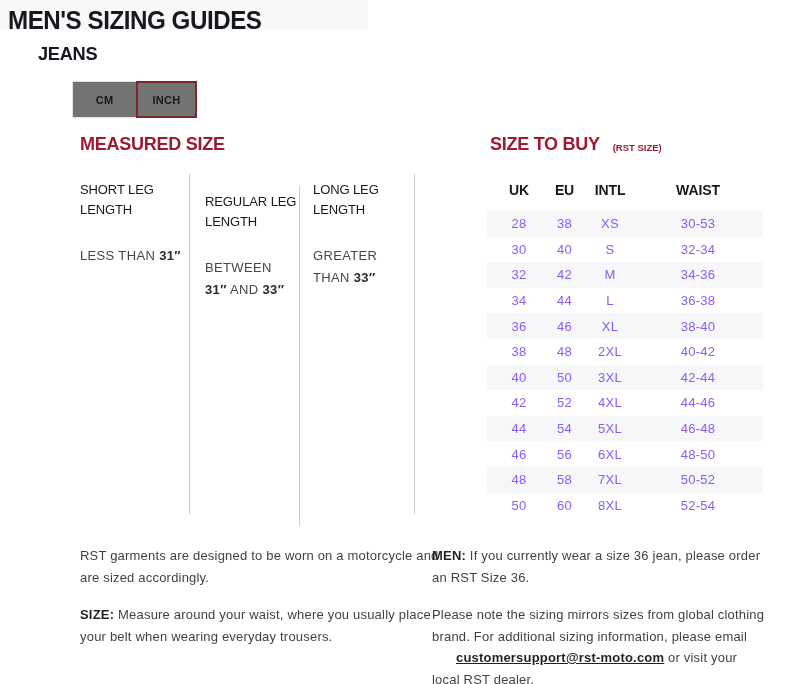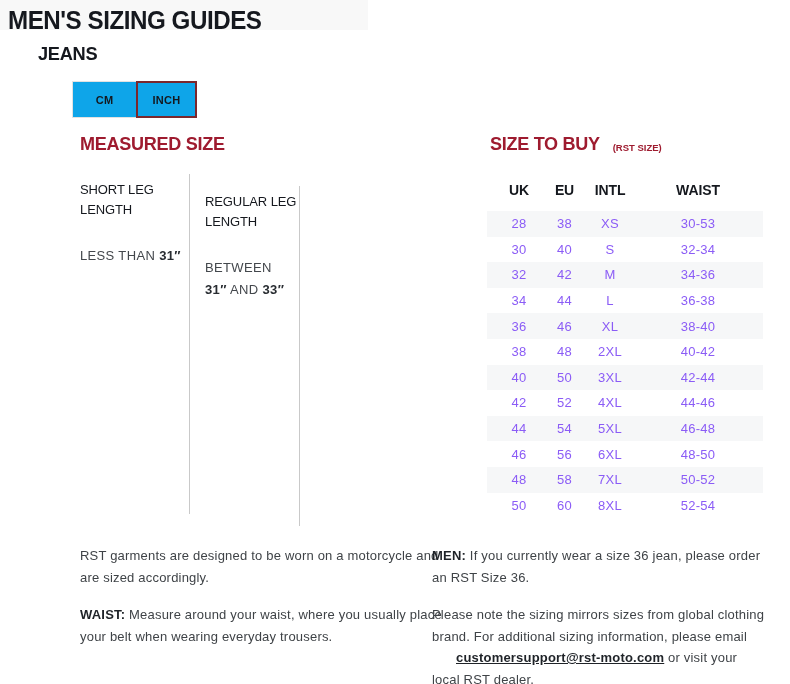--- a/index.html
+++ b/index.html
@@ -17,21 +17,21 @@
 
   .title-band{position:absolute;left:0;top:4;width:368px;height:30px;background:#f8f8f8;}
 
   .page-title{position:absolute;left:8px;top:5px;margin:0;font-size:26px;font-weight:bold;
     letter-spacing:-0.5px;transform:scaleX(.93);transform-origin:0 50%;color:var(--heading-dark);white-space:nowrap;}
   .category-title{position:absolute;left:38px;top:43px;margin:0;font-size:19px;font-weight:bold;
     letter-spacing:-0.3px;transform:scaleX(.96);transform-origin:0 50%;color:var(--heading-dark);}
 
   .unit-toggle{position:absolute;left:72px;top:81px;display:flex;}
   .toggle-btn{display:flex;align-items:center;justify-content:center;width:65px;height:37px;
-    background:#0ea5e9;border:1px solid #e2e2e2;font-family:inherit;font-size:11px;font-weight:bold;
+    background:#737373;border:1px solid #e2e2e2;font-family:inherit;font-size:11px;font-weight:bold;
     letter-spacing:.3px;color:var(--heading-dark);cursor:pointer;padding:0;}
   .toggle-btn.selected{width:61px;border:2px solid var(--selected-border);margin-left:-1px;}
 
   .section-title{margin:0;font-size:19px;font-weight:bold;letter-spacing:-0.3px;
     transform:scaleX(.95);transform-origin:0 50%;color:var(--accent-red);white-space:nowrap;}
   .measured-title{position:absolute;left:80px;top:133px;}
   .tobuy-title-row{position:absolute;left:490px;top:133px;display:flex;align-items:flex-end;}
   .tobuy-sub{font-size:9.5px;font-weight:bold;color:var(--accent-red);margin-left:7px;padding-bottom:2px;
     letter-spacing:0;white-space:nowrap;}
 
@@ -77,20 +77,24 @@
   <h3 class="section-title measured-title">MEASURED SIZE</h3>
 
   <div class="measured-cols" id="measured-cols">
       <div class="leg-col">
         <div class="leg-heading">SHORT LEG LENGTH</div>
         <div class="leg-value"><span>LESS THAN </span><span class="b"> 31″</span></div>
       </div>
       <div class="leg-col">
         <div class="leg-heading">REGULAR LEG LENGTH</div>
         <div class="leg-value"><span>BETWEEN</span><br><span class="b">31″</span><span> AND </span><span class="b">33″</span></div>
+      </div>
+      <div class="leg-col">
+        <div class="leg-heading">LONG LEG LENGTH</div>
+        <div class="leg-value"><span>GREATER</span><br><span>THAN </span><span class="b">33″</span></div>
       </div>
     </div>
 
   <div class="tobuy-title-row">
     <h3 class="section-title">SIZE TO BUY</h3>
     <span class="tobuy-sub">(RST SIZE)</span>
   </div>
 
   <div class="size-table">
     <div class="size-header" id="size-header">
@@ -170,19 +174,19 @@
           <span>50</span>
           <span>60</span>
           <span>8XL</span>
           <span>52-54</span>
         </div>
       </div>
   </div>
 
   <div class="footer-col footer-left" id="footer-left">
       <p><span>RST garments are designed to be worn on a motorcycle and are sized accordingly.</span></p>
-      <p><span class="b">WAIST:</span><span> Measure around your waist, where you usually place your belt when wearing everyday trousers.</span></p>
+      <p><span class="b">SIZE:</span><span> Measure around your waist, where you usually place your belt when wearing everyday trousers.</span></p>
     </div>
   <div class="footer-col footer-right" id="footer-right">
       <p><span class="b">MEN:</span><span> If you currently wear a size 36 jean, please order an RST Size 36.</span></p>
       <p><span>Please note the sizing mirrors sizes from global clothing brand. For additional sizing information, please email </span><a href="#" class="email-link">customersupport@rst-moto.com</a><span> or visit your local RST dealer.</span></p>
     </div>
 </div>
 
 </body></html>

